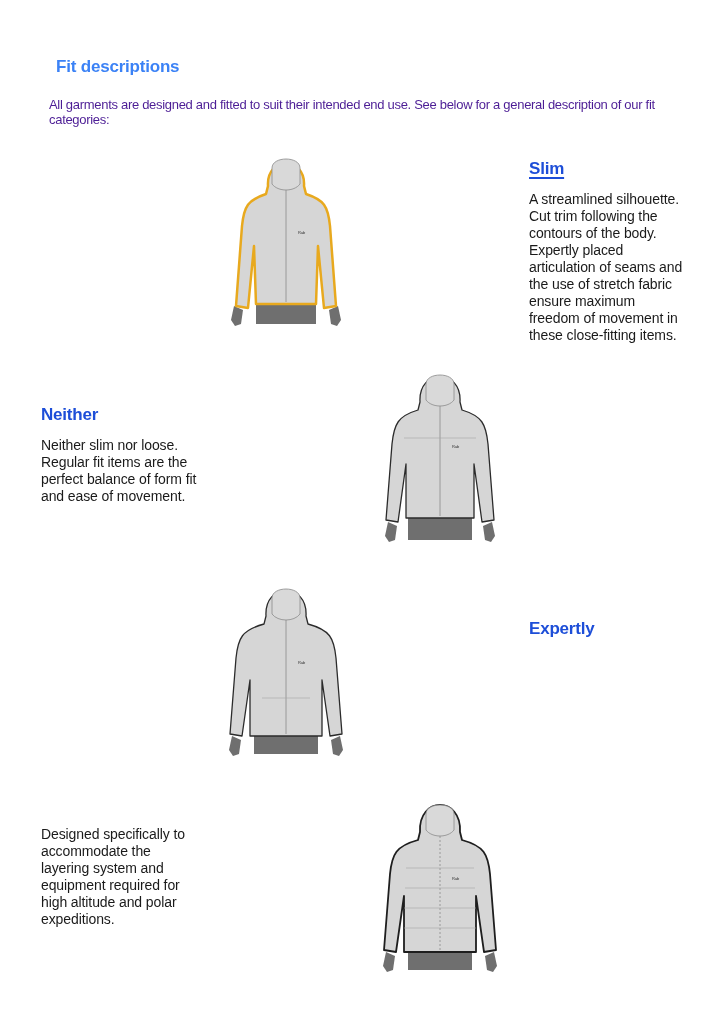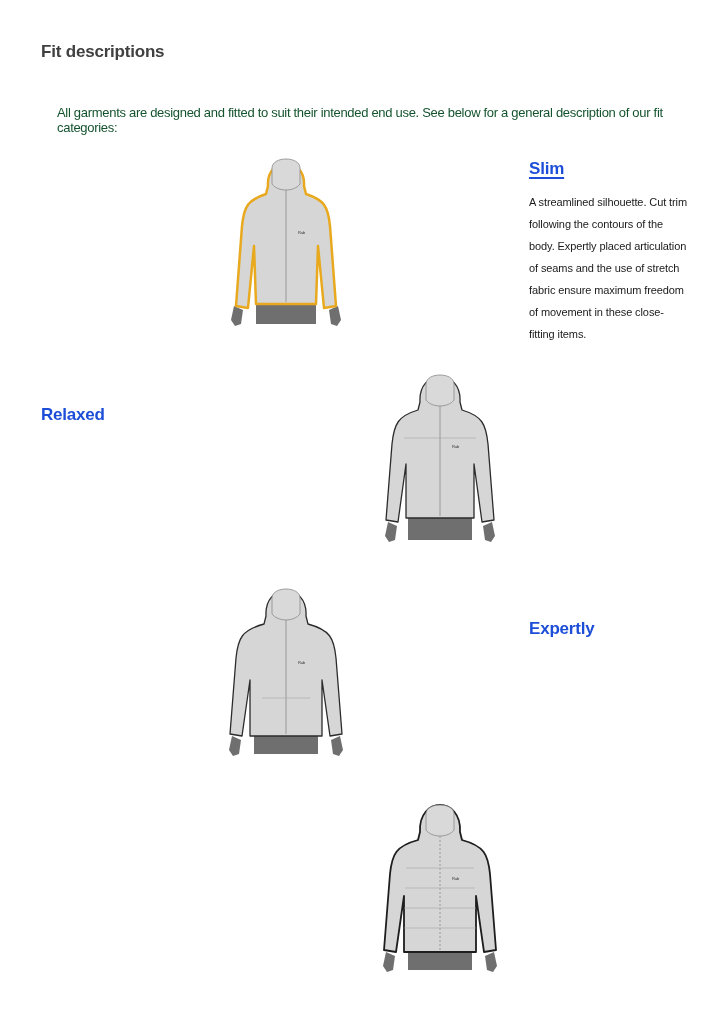--- a/index.html
+++ b/index.html
@@ -1,35 +1,35 @@
 <!DOCTYPE html>
 <html><head>
 <meta charset="utf-8">
 <style>
   html, body { margin: 0; padding: 0; background: #ffffff; }
   body {
     width: 722px; height: 1024px; position: relative; overflow: hidden;
     font-family: "Liberation Sans", sans-serif; color: #1a1a1a;
   }
   .page-title {
-    position: absolute; left: 41px; top: 42px; margin: 0;
-    font-size: 17px; font-weight: bold; color: #404040; letter-spacing: -0.2px;
+    position: absolute; left: 41px; top: 42px; margin: 15px;
+    font-size: 17px; font-weight: bold; color: #3b82f6; letter-spacing: -0.2px;
   }
   .intro {
-    position: absolute; left: 41px; top: 89px; width: 650px; margin: 16px;
-    font-size: 13px; line-height: 15px; color: #14532d; letter-spacing: -0.3px;
+    position: absolute; left: 41px; top: 89px; width: 650px; margin: 8px;
+    font-size: 13px; line-height: 15px; color: #4c1d95; letter-spacing: -0.3px;
   }
   .fit-block { position: absolute; }
   .fit-title {
     margin: 0 0 12px 0; font-size: 17px; font-weight: bold; color: #1d4ed8;
     letter-spacing: -0.2px;
   }
   .fit-title.underlined { text-decoration: underline; text-decoration-thickness: 2px; text-underline-offset: 3px; }
   .fit-desc {
-    margin: 0; font-size: 11px; line-height: 22px; color: #1a1a1a; letter-spacing: -0.1px;
+    margin: 0; font-size: 14px; line-height: 17px; color: #1a1a1a; letter-spacing: -0.1px;
   }
   .jacket { position: absolute; }
   .jacket svg { display: block; }
 </style>
 </head>
 <body>
 
 <h1 class="page-title">Fit descriptions</h1>
 <p class="intro">All garments are designed and fitted to suit their intended end use. See below for a general description of our fit categories:</p>
 
@@ -48,21 +48,22 @@
 
     <text x="70" y="88" font-size="4" fill="#333" font-family="Liberation Sans, sans-serif">Rab</text>
   </svg>
 </div>
 <div class="fit-block" style="left:529px; top:159px; width:160px;">
   <h2 class="fit-title underlined">Slim</h2>
   <p class="fit-desc">A streamlined silhouette. Cut trim following the contours of the body. Expertly placed articulation of seams and the use of stretch fabric ensure maximum freedom of movement in these close-fitting items.</p>
 </div>
 
 <div class="fit-block" style="left:41px; top:405px; width:160px;">
-  <h2 class="fit-title">Relaxed</h2>
+  <h2 class="fit-title">Neither</h2>
+  <p class="fit-desc">Neither slim nor loose. Regular fit items are the perfect balance of form fit and ease of movement.</p>
 </div>
 <div class="jacket" style="left:382px; top:362px;">
   <svg width="116" height="186" viewBox="0 0 116 186">
     <path d="M6 160 l-3 14 l4 6 l6-2 l2-14 z" fill="#6f6f6f"></path>
     <path d="M110 160 l3 14 l-4 6 l-6-2 l-2-14 z" fill="#6f6f6f"></path>
     <rect x="26" y="156" width="64" height="22" fill="#6f6f6f"></rect>
     <path d="M38 40 C36 6 80 6 78 40 L80 48 C100 54 104 62 106 82 L112 158 L100 160 L92 102 L92 156 L24 156 L24 102 L16 160 L4 158 L10 82 C12 62 16 54 36 48 Z" fill="#d6d6d6" stroke="#2b2b2b" stroke-width="1.3" stroke-linejoin="round"></path>
     <path d="M44 22 C44 10 72 10 72 22 L72 38 C66 46 50 46 44 38 Z" fill="#d9d9d9" stroke="#8a8a8a" stroke-width="0.8"></path>
     <line x1="58" y1="44" x2="58" y2="154" stroke="#8a8a8a" stroke-width="0.8"></line>
     <path d="M22 76 L94 76" stroke="#a5a5a5" stroke-width="0.6"></path>
@@ -80,20 +81,21 @@
     <line x1="60" y1="44" x2="60" y2="158" stroke="#8a8a8a" stroke-width="0.8"></line>
     <path d="M36 122 L84 122" stroke="#a5a5a5" stroke-width="0.6"></path>
     <text x="72" y="88" font-size="4" fill="#333" font-family="Liberation Sans, sans-serif">Rab</text>
   </svg>
 </div>
 <div class="fit-block" style="left:529px; top:619px; width:160px;">
   <h2 class="fit-title">Expertly</h2>
 </div>
 
 <div class="fit-block" style="left:41px; top:826px; width:160px;">
+  <p class="fit-desc">Designed specifically to accommodate the layering system and equipment required for high altitude and polar expeditions.</p>
 </div>
 <div class="jacket" style="left:380px; top:792px;">
   <svg width="120" height="186" viewBox="0 0 120 186">
     <path d="M6 160 l-3 14 l4 6 l6-2 l2-14 z" fill="#6f6f6f"></path>
     <path d="M114 160 l3 14 l-4 6 l-6-2 l-2-14 z" fill="#6f6f6f"></path>
     <rect x="28" y="158" width="64" height="20" fill="#6f6f6f"></rect>
     <path d="M40 40 C38 4 82 4 80 40 L82 48 C104 54 108 62 110 82 L116 158 L104 160 L96 104 L96 160 L24 160 L24 104 L16 160 L4 158 L10 82 C12 62 16 54 38 48 Z" fill="#d6d6d6" stroke="#1e1e1e" stroke-width="1.8" stroke-linejoin="round"></path>
     <path d="M46 22 C46 10 74 10 74 22 L74 38 C68 46 52 46 46 38 Z" fill="#d9d9d9" stroke="#8a8a8a" stroke-width="0.8"></path>
     <line x1="60" y1="44" x2="60" y2="158" stroke="#8a8a8a" stroke-width="0.8" stroke-dasharray="2 2"></line>
     <path d="M26 76 L94 76 M25 96 L95 96 M24 116 L96 116 M24 136 L96 136" stroke="#a5a5a5" stroke-width="0.6"></path>

